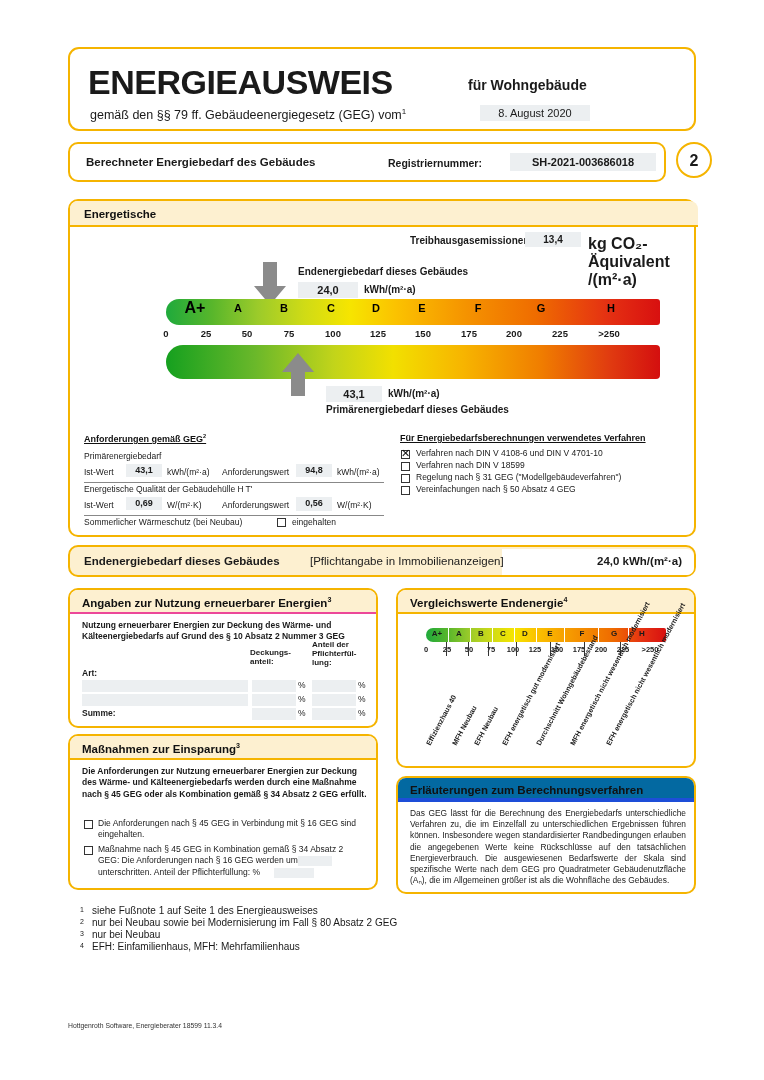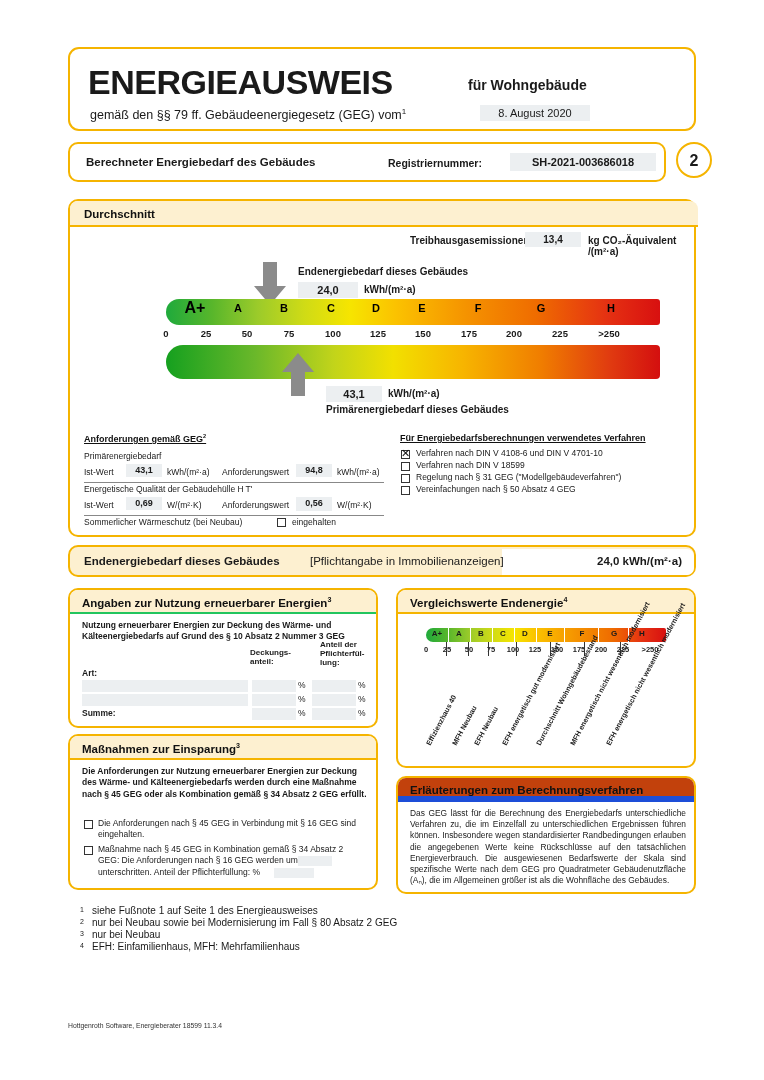--- a/index.html
+++ b/index.html
@@ -72,21 +72,21 @@
     background: #fdf0d0; border-bottom: 2px solid #f5b400;
     border-radius: 8px 8px 0 0;
   }
   #bedarf-hdr .sec-title { position: absolute; left: 14px; top: 7px; }
 
   #thg-label { position: absolute; left: 340px; top: 34px; font-size: 10px; font-weight: bold; }
   #thg-value {
     position: absolute; left: 455px; top: 31px; width: 56px; height: 15px;
     background: #eceff1; font-size: 10px; text-align: center; line-height: 15px; font-weight: bold;
   }
-  #thg-unit { position: absolute; left: 518px; top: 34px; font-size: 10px; font-weight: bold; }
+  #thg-unit { position: absolute; left: 518px; top: 34px; font-size: 16px; font-weight: bold; }
 
   
   #end-label { position: absolute; left: 228px; top: 65px; font-size: 10px; font-weight: bold; }
   #end-value {
     position: absolute; left: 228px; top: 81px; width: 60px; height: 16px;
     background: #eceff1; font-size: 11px; font-weight: bold; text-align: center; line-height: 16px;
   }
   #end-unit { position: absolute; left: 294px; top: 83px; font-size: 10px; font-weight: bold; }
 
   #arrow-top {
@@ -153,21 +153,21 @@
   #pflicht-val {
     position: absolute; right: 12px; top: 8px; font-size: 11.5px; font-weight: bold;
   }
   #pflicht-white {
     position: absolute; left: 432px; top: 2px; width: 192px; height: 26px;
     background: #ffffff; border-radius: 0 7px 7px 0;
   }
 
   
   #ern-box { left: 68px; top: 588px; width: 310px; height: 140px; }
-  #ern-hdr { position: absolute; left:0; top:0; width: 306px; height: 24px; background:#fdf0d0; border-bottom:2px solid #22c55e; border-radius: 8px 8px 0 0;}
+  #ern-hdr { position: absolute; left:0; top:0; width: 306px; height: 24px; background:#fdf0d0; border-bottom:2px solid #ec4899; border-radius: 8px 8px 0 0;}
   #ern-hdr .sec-title { position:absolute; left: 12px; top: 6px; }
   #ern-desc { position: absolute; left: 12px; top: 30px; width: 284px; font-size: 8.5px; line-height: 11px; font-weight: bold; }
   .ern-col-h { position: absolute; font-size: 8px; font-weight: bold; }
   .ern-row-line { position: absolute; background: #eceff1; height: 12px; }
   .ern-sum { position: absolute; font-size: 8.5px; }
 
   
   #mas-box { left: 68px; top: 734px; width: 310px; height: 156px; }
   #mas-hdr { position: absolute; left:0; top:0; width: 306px; height: 24px; background:#fdf0d0; border-bottom:2px solid #f5b400; border-radius: 8px 8px 0 0;}
   #mas-hdr .sec-title { position:absolute; left: 12px; top: 6px; }
@@ -188,21 +188,21 @@
   .mini-sep { position: absolute; top: 38px; width: 1px; height: 14px; background: #fff; }
   .vcat {
     position: absolute; font-size: 7.2px; font-weight: bold;
     transform-origin: left bottom; transform: rotate(-62deg);
     white-space: nowrap;
   }
   .vline { position: absolute; width: 1px; background: #333; }
 
   
   #erl-box { left: 396px; top: 776px; width: 300px; height: 118px; }
-  #erl-hdr { position: absolute; left:0; top:0; width: 296px; height: 24px; background:#c2410c; border-bottom:6px solid #1d4ed8; border-radius: 8px 8px 0 0;}
+  #erl-hdr { position: absolute; left:0; top:0; width: 296px; height: 24px; background:#0369a1; border-bottom:4px solid #1d4ed8; border-radius: 8px 8px 0 0;}
   #erl-hdr .sec-title { position:absolute; left: 12px; top: 6px; }
   #erl-p { position: absolute; left: 12px; top: 30px; width: 276px; font-size: 8.4px; line-height: 11.2px; text-align: justify; }
 
   
   .fn { position: absolute; font-size: 10px; }
   .fn-num { position: absolute; font-size: 7px; }
 
   #software {
     position: absolute; left: 68px; top: 1022px;
     font-size: 6.8px; color: #333;
@@ -225,21 +225,21 @@
 
   <div class="box" id="reg-box">
     <div id="reg-label">Berechneter Energiebedarf des Gebäudes</div>
     <div id="reg-number-label">Registriernummer:</div>
     <div id="reg-number-value">SH-2021-003686018</div>
   </div>
   <div id="page-badge">2</div>
 
   <div class="box" id="bedarf-box">
     <div id="bedarf-hdr">
-      <div class="sec-title">Durchschnitt</div>
+      <div class="sec-title">Energetische</div>
     </div>
 
     <div id="thg-label">Treibhausgasemissionen</div>
     <div id="thg-value">13,4</div>
     <div id="thg-unit">kg CO₂-Äquivalent /(m²·a)</div>
 
     <svg id="arrow-top" viewBox="0 0 34 44">
       <polygon points="10,0 24,0 24,24 33,24 17,43 1,24 10,24" fill="#8b8b8b"></polygon>
     </svg>
     <div id="end-label">Endenergiebedarf dieses Gebäudes</div>
@@ -323,21 +323,21 @@
 
   <div class="box" id="ern-box">
     <div id="ern-hdr">
       <div class="sec-title">
         <span>Angaben zur Nutzung erneuerbarer Energien</span><sup>3</sup>
       </div>
     </div>
     <div id="ern-desc">Nutzung erneuerbarer Energien zur Deckung des Wärme- und Kälteenergiebedarfs auf Grund des § 10 Absatz 2 Nummer 3 GEG</div>
 
     <div class="ern-col-h" style="left:180px; top:58px; width:50px;">Deckungs-<br>anteil:</div>
-    <div class="ern-col-h" style="left:242px; top:50px; width:52px;margin-left:8px;">Anteil der<br>Pflichterfül-<br>lung:</div>
+    <div class="ern-col-h" style="left:242px; top:50px; width:52px;">Anteil der<br>Pflichterfül-<br>lung:</div>
     <div class="ern-sum" style="left:12px; top:78px; font-weight:bold;">Art:</div>
 
     <div class="ern-row-line" style="left:12px; top:90px; width:166px;"></div>
     <div class="ern-row-line" style="left:182px; top:90px; width:44px;"></div>
     <div class="ern-sum" style="left:228px; top:90px;">%</div>
     <div class="ern-row-line" style="left:242px; top:90px; width:44px;"></div>
     <div class="ern-sum" style="left:288px; top:90px;">%</div>
 
     <div class="ern-row-line" style="left:12px; top:104px; width:166px;"></div>
     <div class="ern-row-line" style="left:182px; top:104px; width:44px;"></div>

